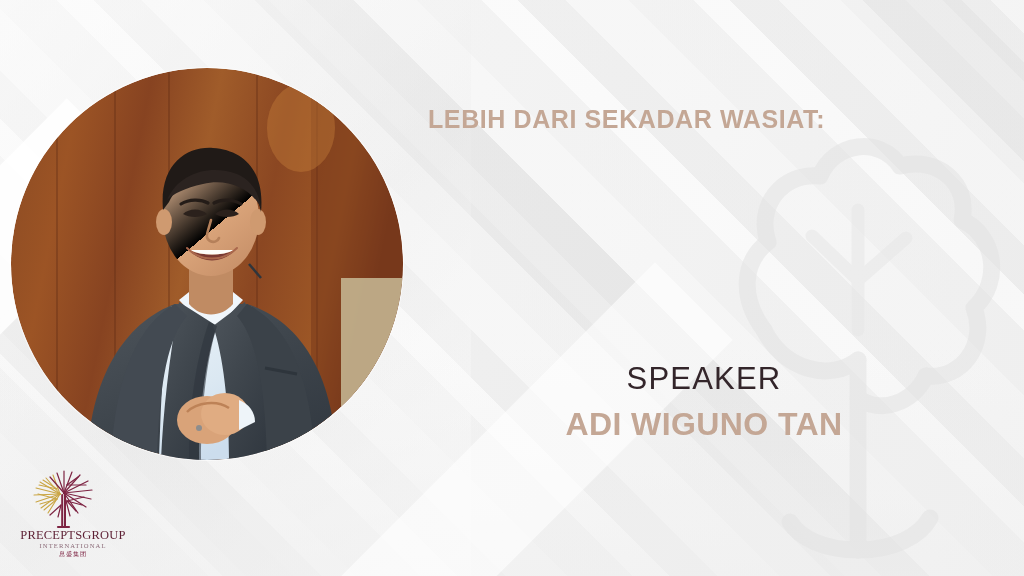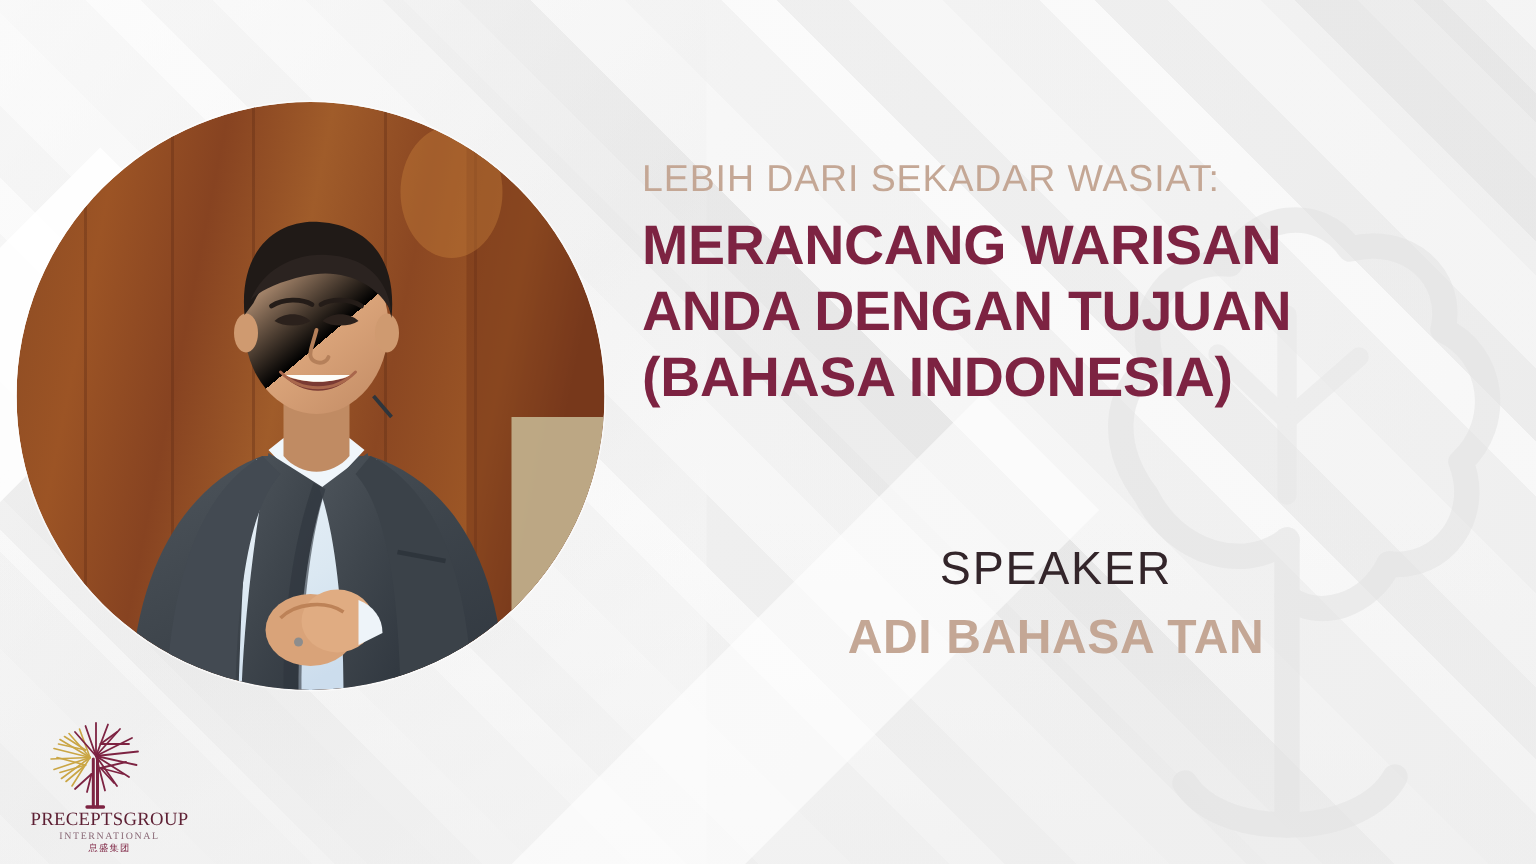--- a/index.html
+++ b/index.html
@@ -98,21 +98,21 @@
 
   
   .text-block {
     position: absolute;
     left: 428px;
     top: 104px;
     width: 560px;
   }
   .eyebrow {
     font-size: 25px;
-    font-weight: normal;
+    font-weight: bold;
     letter-spacing: 0.6px;
     color: #c4a795;
     line-height: 1.25;
     margin: 0 0 7px 0;
     white-space: nowrap;
   }
   .headline {
     font-size: 37px;
     font-weight: bold;
     color: #7d2342;
@@ -143,21 +143,21 @@
     color: #c4a795;
     letter-spacing: 0.4px;
     line-height: 1.2;
     margin: 0;
   }
 
   
   .logo {
     position: absolute;
     left: 14px;
-    bottom: 8px;
+    bottom: 19px;
     width: 118px;
     height: 96px;
     text-align: right;
   }
   .logo svg { display: block; }
 </style>
 </head>
 <body>
 
 <div id="slide">
@@ -284,30 +284,25 @@
         <path d="M236 236 C 276 256 300 306 304 392 L 256 392 C 254 312 244 268 226 248 Z" fill="#3b4249"></path>
 
         <path d="M254 300 L286 306" stroke="#2e353c" stroke-width="3"></path>
         <path d="M238 196 L250 210" stroke="#2e353c" stroke-width="2.5"></path>
       </g>
     </svg>
   </div>
 
   <div class="text-block">
     <div class="eyebrow">LEBIH DARI SEKADAR WASIAT:</div>
-    <div class="headline">
-      <span class="ln">MERANCANG WARISAN</span>
-      <span class="ln">ANDA DENGAN TUJUAN</span>
-      <span class="ln">(BAHASA INDONESIA)</span>
-    </div>
   </div>
 
   <div class="speaker-wrap">
     <div class="speaker-label">SPEAKER</div>
-    <div class="speaker-name">ADI BAHASA TAN</div>
+    <div class="speaker-name">ADI WIGUNO TAN</div>
   </div>
 
   <div class="logo">
     <svg viewBox="0 0 118 96" width="118" height="96" xmlns="http://www.w3.org/2000/svg">
 
       <g stroke="#c8a23c" stroke-width="1.1" stroke-linecap="round" fill="none" opacity="0.95">
         <path d="M46 33 L26 21"></path>
           <path d="M46 33 L22 27"></path>
           <path d="M46 33 L20 34"></path>
         <path d="M46 33 L22 41"></path>

